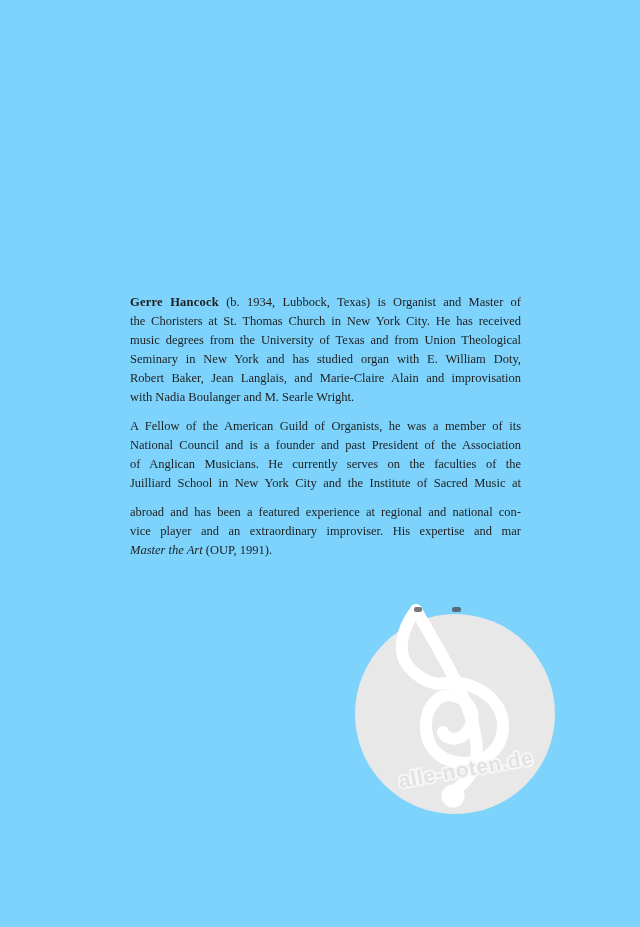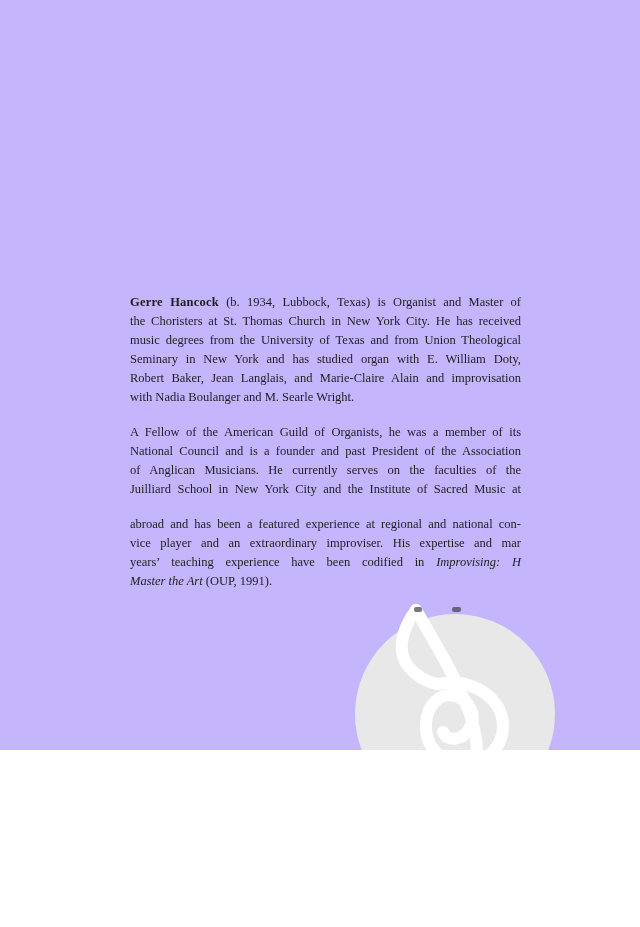--- a/index.html
+++ b/index.html
@@ -3,35 +3,35 @@
 <meta charset="utf-8">
 <style>
   html, body {
     margin: 0;
     padding: 0;
     background: #ffffff;
   }
   .page {
     position: relative;
     width: 640px;
-    height: 750px;
-    background: #c4b5fd;
+    height: 927px;
+    background: #7dd3fc;
     overflow: hidden;
     font-family: "Liberation Serif", "DejaVu Serif", serif;
   }
   .text-block {
     position: absolute;
     left: 130px;
     top: 293px;
     width: 391px;
     z-index: 2;
     color: #1e1e1e;
     font-size: 12.5px;
   }
-  .para + .para { margin-top: 16px; }
+  .para + .para { margin-top: 10px; }
   .line {
     line-height: 19px;
     text-align: justify;
     text-align-last: justify;
   }
   .line.last { text-align-last: left; }
   .bold { font-weight: bold; letter-spacing: 0.2px; }
   .italic { font-style: italic; }
   .watermark {
     position: absolute;
@@ -68,21 +68,20 @@
     <div class="para">
       <div class="line">A Fellow of the American Guild of Organists, he was a member of its</div>
       <div class="line">National Council and is a founder and past President of the Association</div>
       <div class="line">of Anglican Musicians. He currently serves on the faculties of the</div>
       <div class="line">Juilliard School in New York City and the Institute of Sacred Music at</div>
     </div>
 
     <div class="para">
       <div class="line">abroad and has been a featured experience at regional and national con-</div>
       <div class="line">vice player and an extraordinary improviser. His expertise and mar</div>
-      <div class="line"><span>years’ teaching experience have been codified in </span><span class="italic">Improvising: H</span></div>
       <div class="line last"><span class="italic">Master the Art</span><span> (OUP, 1991).</span></div>
     </div>
 
   </div>
 
   <svg class="watermark" width="214" height="222" viewBox="0 0 214 222">
 
     <circle cx="102" cy="116" r="100" fill="#e8e8e8"></circle>
 
     <path d="M 63,12

